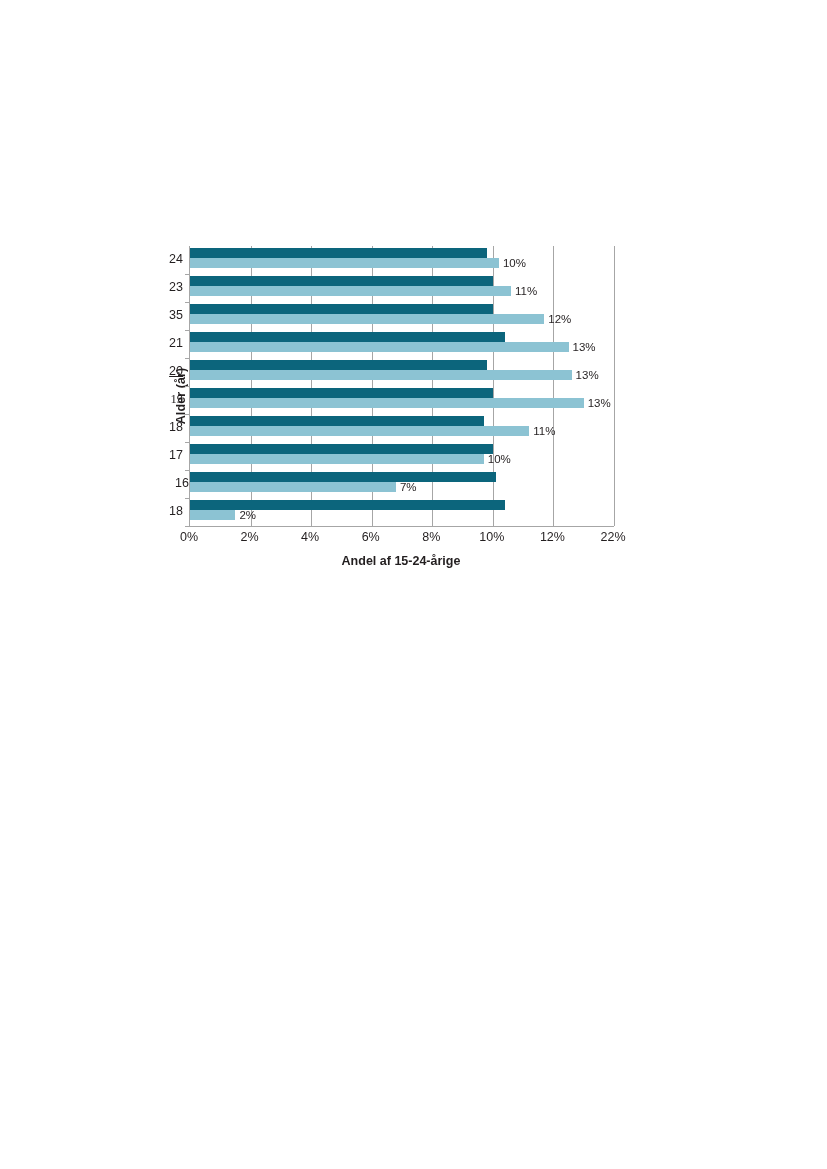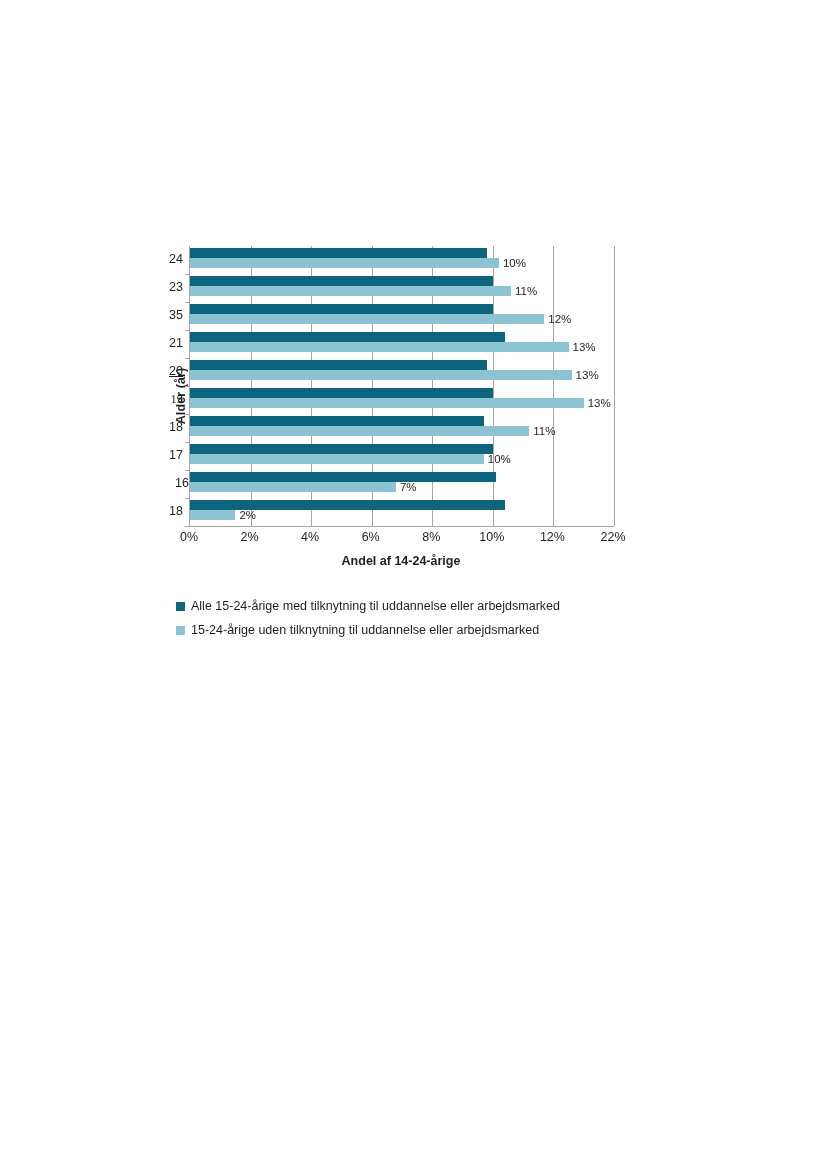--- a/index.html
+++ b/index.html
@@ -251,26 +251,16 @@
       <div class="x-tick-label" style="left: 59px;">0%</div>
       <div class="x-tick-label" style="left: 119.571px;">2%</div>
       <div class="x-tick-label" style="left: 180.143px;">4%</div>
       <div class="x-tick-label" style="left: 240.714px;">6%</div>
       <div class="x-tick-label" style="left: 301.286px;">8%</div>
       <div class="x-tick-label" style="left: 361.857px;">10%</div>
       <div class="x-tick-label" style="left: 422.429px;">12%</div>
       <div class="x-tick-label" style="left: 483px;">22%</div>
     </div>
 
-  <div id="x-axis-title">Andel af 14-24-årige</div>
-
-  <div id="legend">
-      <div class="legend-item">
-        <span class="legend-swatch" style="background: rgb(12, 101, 124);"></span>
-        <span>Alle 15-24-årige med tilknytning til uddannelse eller arbejdsmarked</span>
-      </div>
-      <div class="legend-item">
-        <span class="legend-swatch" style="background: rgb(140, 195, 211);"></span>
-        <span>15-24-årige uden tilknytning til uddannelse eller arbejdsmarked</span>
-      </div>
-    </div>
+  <div id="x-axis-title">Andel af 15-24-årige</div>
+
 
 </div>
 
 </body></html>

